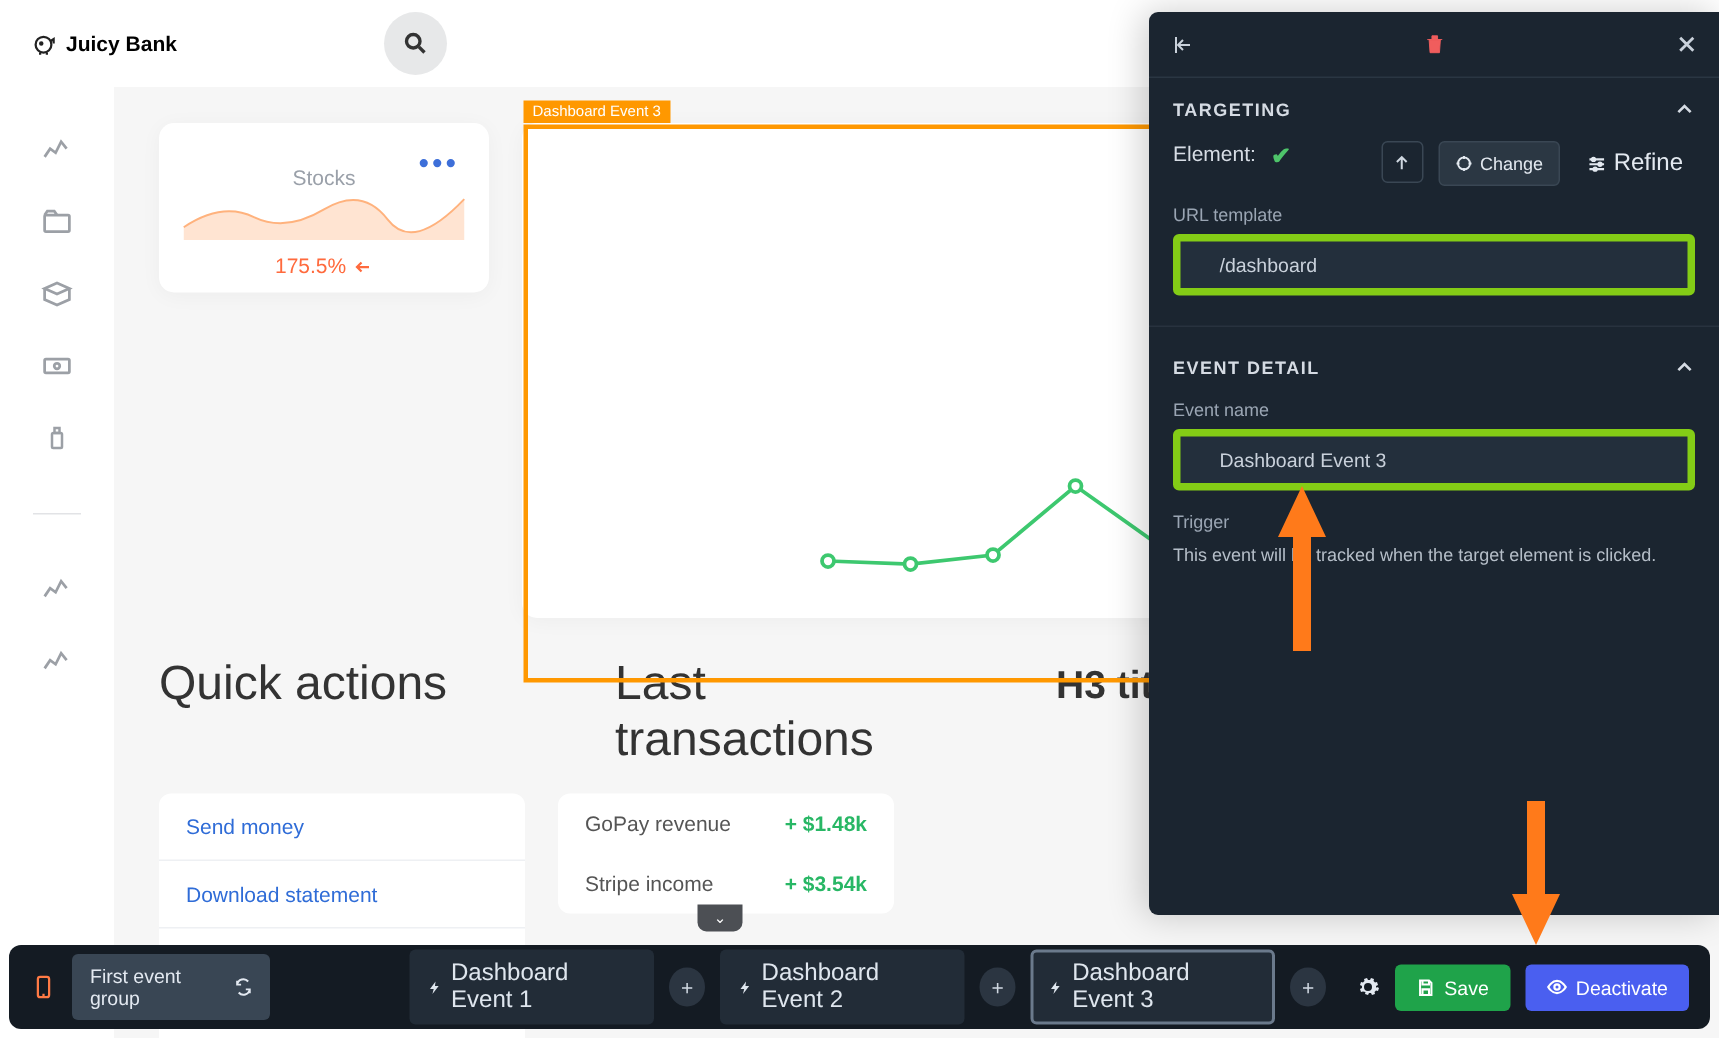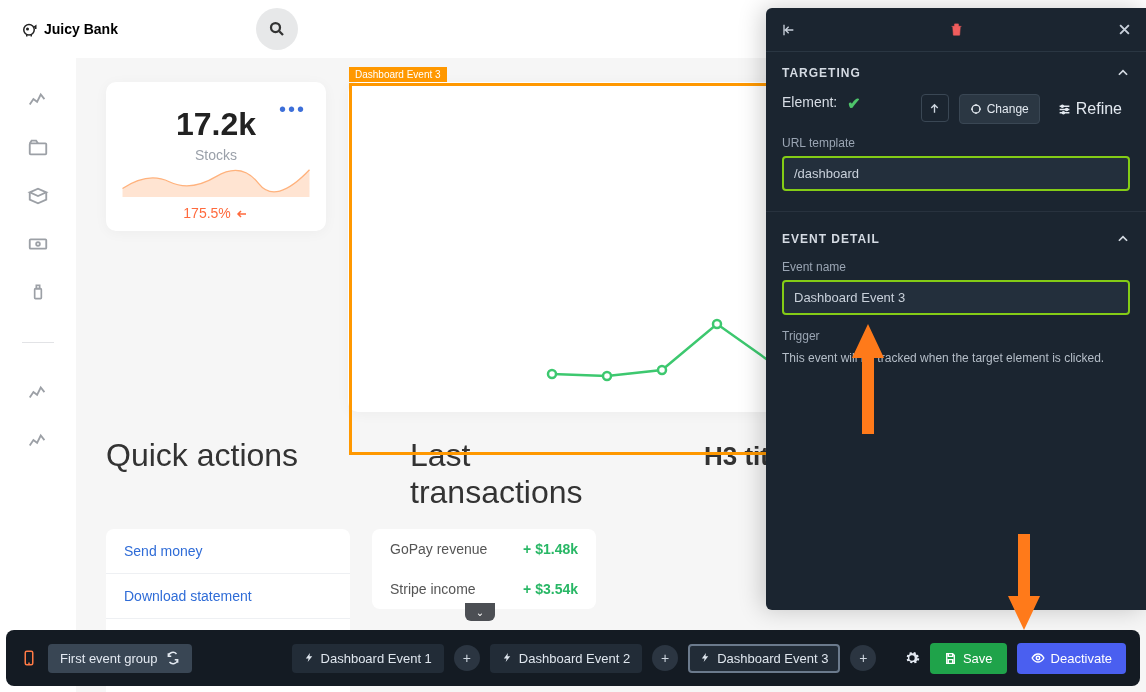--- a/index.html
+++ b/index.html
@@ -62,31 +62,31 @@
   .panel-top .trash { color:#f05d5d; }
   .section-hdr { display:flex; justify-content:space-between; align-items:center; padding:14px 16px; font-size:12px; font-weight:700; letter-spacing:1px; cursor:pointer;}
   .section-body { padding:0 16px 14px; }
   .elem-row { display:flex; gap:10px; margin-bottom:12px;}
   .elem-row .lbl { font-size:14px; color:#d7dde5;}
   .elem-row .chk { color:#4ec46a; font-weight:900;}
   .btn-grey { background:#2b3743; border:1px solid #3a4754; color:#e3e9f0; font-size:12px; padding:6px 10px; border-radius:4px; cursor:pointer; display:flex; align-items:center; gap:5px;}
   .btn-flat { background:transparent; color:#e3e9f0; font-size:16px; padding:6px 8px; border-radius:4px; cursor:pointer; display:flex; align-items:center; gap:5px; border:none;}
   .up-btn { width:28px; height:28px; border:1px solid #3a4754; border-radius:4px; display:flex; align-items:center; justify-content:center; cursor:pointer;}
   .fld-lbl { font-size:12px; color:#9aa5b3; margin-bottom:6px;}
-  .fld { width:100%; background:#232f3c; border:2px solid #84cc16; color:#c9d1db; border-radius:4px; padding:8px 10px; font-size:13px; outline:none;}
+  .fld { width:100%; background:#232f3c; border:5px solid #84cc16; color:#c9d1db; border-radius:4px; padding:8px 26px; font-size:13px; outline:none;}
   .hint { font-size:12px; color:#b5bec8; margin-top:6px; line-height:1.5;}
   .panel hr { border:none; border-top:1px solid #28323e; margin:6px 0;}
 
   .arrow-annot { position:absolute; z-index:60; pointer-events:none;}
 
   
   .bottom { position:absolute; left:6px; right:6px; bottom:6px; height:56px; background:#141b23; border-radius:8px; display:flex; align-items:center; padding:0 14px; gap:10px; z-index:40;}
   .bottom .dev-ic{ color:#ff7a45; display:flex;}
   .chip { background:#394654; color:#e3e9f1; border-radius:4px; padding:7px 12px; font-size:13px; display:flex; align-items:center; gap:8px; cursor:pointer;}
-  .tab { background:#222c37; color:#dfe6ee; border-radius:4px; padding:7px 12px; font-size:13px; display:flex; gap:6px; cursor:pointer;}
+  .tab { background:#222c37; color:#dfe6ee; border-radius:4px; padding:7px 12px; font-size:16px; display:flex; align-items:center; gap:6px; cursor:pointer;}
   .tab.active { border:2px solid #6b7a8c; padding:5px 10px;}
   .tab-plus { width:26px; height:26px; border-radius:50%; background:#2b3541; color:#cfd7e0; display:flex; align-items:center; justify-content:center; font-size:14px; cursor:pointer;}
   .spacer { flex:1;}
   .btn-save { background:#1fa34a; color:#fff; border:none; border-radius:4px; padding:8px 14px; font-size:13px; cursor:pointer; display:flex; align-items:center; gap:6px;}
   .btn-deact { background:#4a5ff0; color:#fff; border:none; border-radius:4px; padding:8px 14px; font-size:13px; cursor:pointer; display:flex; align-items:center; gap:6px;}
   .settings-ic { color:#e3e9f1; cursor:pointer; display:flex;}
 </style>
 </head>
 <body>
 
@@ -148,21 +148,20 @@
       <svg width="22" height="22" viewBox="0 0 24 24" fill="none" stroke="currentColor" stroke-width="2">
         <path d="M3 17l4-6 4 3 4-8 4 5"></path>
       </svg>
     </div>
 </div>
 
 <div class="content">
   <div class="cards-row">
     <div class="card stocks-card">
       <div class="more">•••</div>
-      <div class="big">17.2k</div>
       <div class="label">Stocks</div>
       <svg class="spark" viewBox="0 0 220 40">
           <path d="M0 30 Q30 10 55 22 T110 16 T160 24 T220 8 L220 40 L0 40 Z" fill="#ffe4d2"></path>
           <path d="M0 30 Q30 10 55 22 T110 16 T160 24 T220 8" fill="none" stroke="#ffb27d" stroke-width="1.5"></path>
         </svg>
       <div class="change"><span>175.5%</span> <svg width="14" height="12" viewBox="0 0 24 24" stroke="#ff6a3d" fill="none" stroke-width="3">
             <path d="M20 12H5M10 6l-6 6 6 6"></path>
           </svg></div>
     </div>
 

